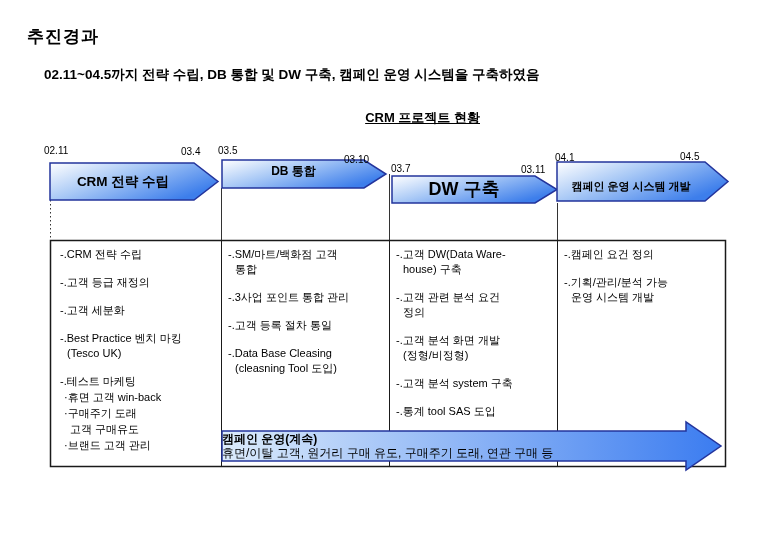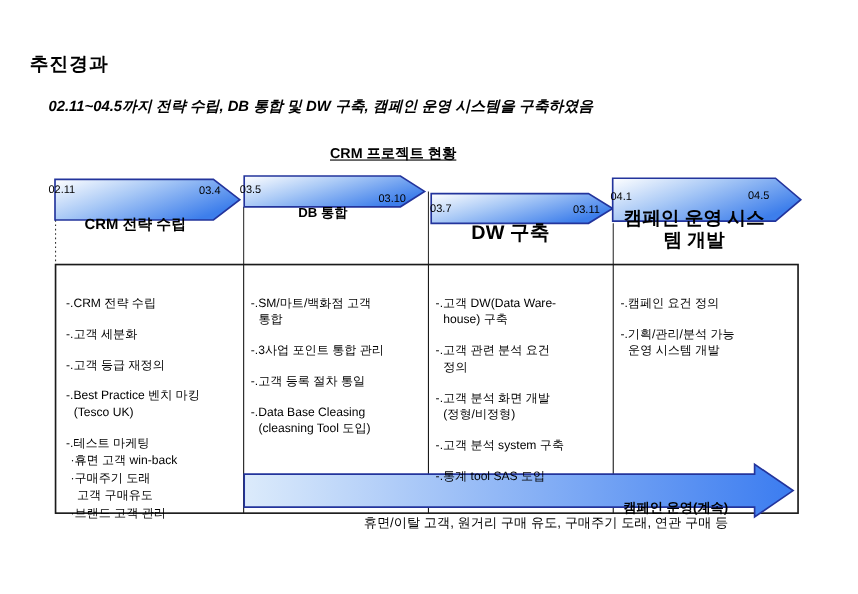--- a/index.html
+++ b/index.html
@@ -1,35 +1,35 @@
 <!DOCTYPE html>
 <html><head>
 <meta charset="utf-8">
 <style>
   html,body{margin:0;padding:0;background:#fff;}
   .slide{
     position:relative;width:780px;height:540px;background:#ffffff;
     font-family:"Liberation Sans","DejaVu Sans",sans-serif;color:#000;
     overflow:hidden;box-sizing:border-box;
   }
-  .abs{position:absolute;box-sizing:border-box;margin-top:22px;}
+  .abs{position:absolute;box-sizing:border-box;}
   .title{left:27px;top:25px;font-size:17px;font-weight:bold;letter-spacing:1px;}
-  .subtitle{left:44px;top:66px;font-size:13.5px;font-weight:bold;white-space:nowrap;font-style:italic;}
-  .heading{left:300px;top:109px;width:180px;text-align:left;font-size:13px;
+  .subtitle{left:44px;top:66px;font-size:13.5px;font-weight:bold;white-space:nowrap;}
+  .heading{left:300px;top:109px;width:180px;text-align:right;font-size:13px;
            font-weight:bold;text-decoration:underline;}
   .date{font-size:10px;white-space:nowrap;}
   .phase-label{display:flex;align-items:center;justify-content:center;
                font-weight:bold;text-align:center;line-height:1.15;}
   .col{font-size:11px;line-height:15px;}
   .col div{white-space:nowrap;}
   .m{margin-top:13px;}      
   .c{padding-left:7px;}     
   .s{padding-left:4px;margin-top:1px;} 
   .sc{padding-left:10px;margin-top:1px;} 
-  .camp{left:222px;top:432px;width:440px;text-align:right;font-size:12px;line-height:14px;}
+  .camp{left:222px;top:432px;width:440px;text-align:left;font-size:12px;line-height:14px;}
   .camp .t1{font-weight:bold;}
   svg{position:absolute;left:0;top:0;}
 </style>
 </head>
 <body>
 
 <div class="slide">
 
   <svg width="780" height="540" viewBox="0 0 780 540">
     <defs>
@@ -71,26 +71,26 @@
   <span class="abs date" style="left:218px;top:145px">03.5</span>
   <span class="abs date" style="left:344px;top:154px">03.10</span>
   <span class="abs date" style="left:391px;top:163px">03.7</span>
   <span class="abs date" style="left:521px;top:164px">03.11</span>
   <span class="abs date" style="left:555px;top:152px">04.1</span>
   <span class="abs date" style="left:680px;top:151px">04.5</span>
 
   <div class="abs phase-label" style="left:50px;top:163px;width:146px;height:37px;font-size:13.5px">CRM 전략 수립</div>
   <div class="abs phase-label" style="left:222px;top:150px;width:143px;height:44px;font-size:12px">DB 통합</div>
   <div class="abs phase-label" style="left:392px;top:176px;width:144px;height:27px;font-size:18px">DW 구축</div>
-  <div class="abs phase-label" style="left:566px;top:162px;width:130px;height:49px;font-size:17px">캠페인 운영 시스템 개발</div>
+  <div class="abs phase-label" style="left:566px;top:162px;width:130px;height:49px;font-size:11px">캠페인 운영 시스템 개발</div>
 
   <div class="abs col" style="left:52px;top:240px;width:169px;padding:7px 2px 0 8px">
     <div>-.CRM 전략 수립</div>
+    <div class="m">-.고객 등급 재정의</div>
     <div class="m">-.고객 세분화</div>
-    <div class="m">-.고객 등급 재정의</div>
     <div class="m">-.Best Practice 벤치 마킹</div>
     <div class="c">(Tesco UK)</div>
     <div class="m">-.테스트 마케팅</div>
     <div class="s">·휴면 고객 win-back</div>
     <div class="s">·구매주기 도래</div>
     <div class="sc">고객 구매유도</div>
     <div class="s">·브랜드 고객 관리</div>
   </div>
 
   <div class="abs col" style="left:223px;top:240px;width:164px;padding:7px 2px 0 5px">

